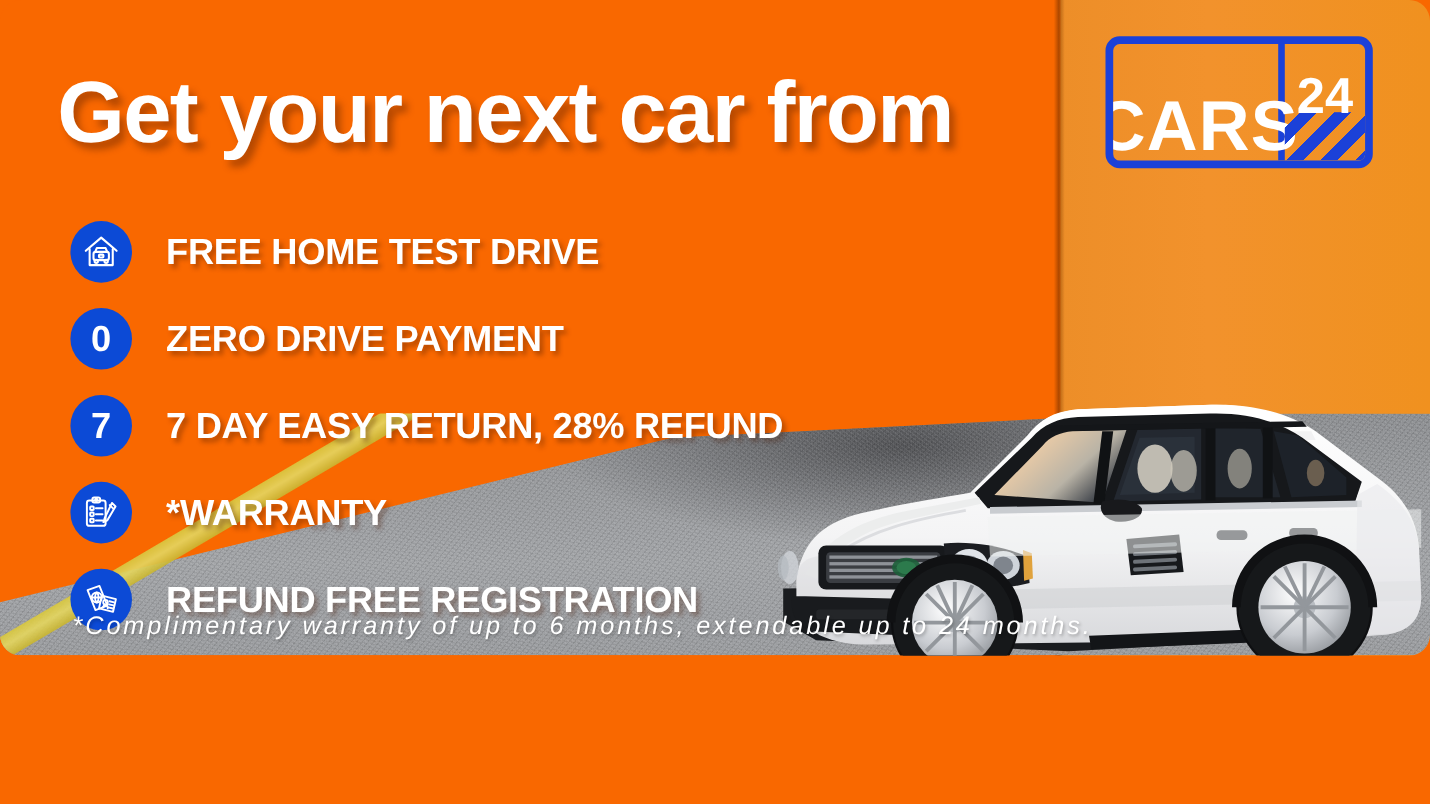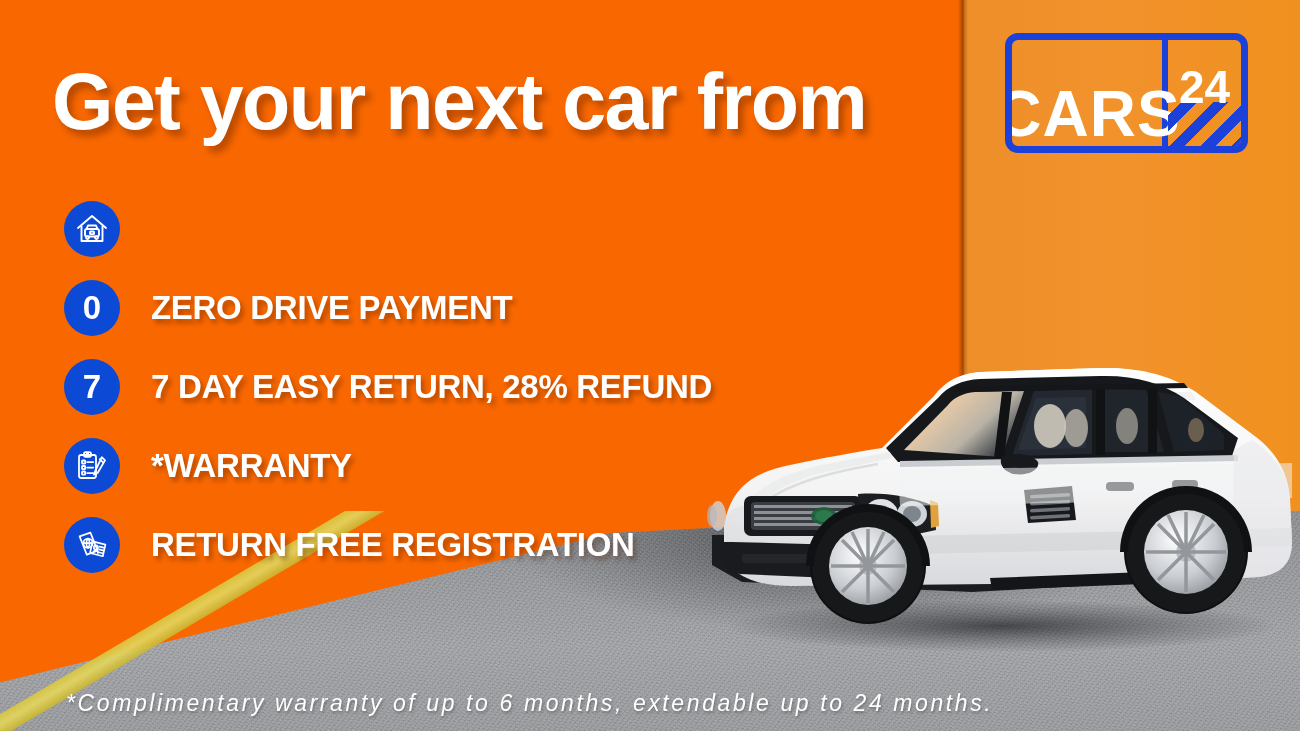--- a/index.html
+++ b/index.html
@@ -1,22 +1,23 @@
 <!DOCTYPE html>
 <html><head>
 <meta charset="utf-8">
 <style>
   * { margin:0; padding:0; box-sizing:border-box; }
   html,body { width:1300px; height:731px; overflow:hidden; background:#F96800; }
   body { font-family:"Liberation Sans", sans-serif; }
 
   .banner{
     position:relative;
-    width:1300px; height:731px;
+    width:1300px; height:596px;
     overflow:hidden;
+    border-radius:19px;
   }
 
   
   .bg-left{
     position:absolute; left:0; top:0; width:964px; height:731px;
     background:#F96800;
   }
   .bg-right{
     position:absolute; left:964px; top:0; width:336px; height:731px;
     background:linear-gradient(to right,#ED8E28 0%,#F2922C 40%,#F0911F 100%);
@@ -382,20 +383,21 @@
         <svg width="34" height="34" viewBox="0 0 34 34" fill="none" stroke="#ffffff" stroke-width="1.9" stroke-linecap="round" stroke-linejoin="round">
           <path d="M3 16 L17 4 L31 16"></path>
           <path d="M6.5 14.5 V29 H27.5 V14.5"></path>
           <rect x="10" y="17" width="14" height="7.5" rx="2" fill="none"></rect>
           <path d="M11.5 17 L13 13.5 H21 L22.5 17"></path>
           <circle cx="12.5" cy="25.6" r="1.5"></circle>
           <circle cx="21.5" cy="25.6" r="1.5"></circle>
           <rect x="15" y="19.5" width="4" height="2.6" rx=".6"></rect>
         </svg>
       </div>
+      <div class="feature-label">FREE HOME TEST DRIVE</div>
     </div>
 
     <div class="feature">
       <div class="badge">
         <span class="badge-num">0</span>
       </div>
       <div class="feature-label">ZERO DRIVE PAYMENT</div>
     </div>
 
     <div class="feature">
@@ -433,20 +435,20 @@
           <path d="M8.4 15.2 H17.6"></path>
           <path d="M13 10.6 C15.2 12.6 15.2 17.8 13 19.8 C10.8 17.8 10.8 12.6 13 10.6 Z"></path>
           <path d="M17.6 13.4 L30.4 16.6 L27.8 28.2 L15 25 Z"></path>
           <circle cx="20.9" cy="19.4" r="2.1"></circle>
           <path d="M18.4 24.2 C18.9 22.6 20 21.9 21.2 22.2 C22.4 22.5 23 23.6 22.9 25.1"></path>
           <path d="M24.6 18.6 L28.6 19.6"></path>
           <path d="M24.1 21.4 L28.1 22.4"></path>
           <path d="M23.6 24.2 L27.6 25.2"></path>
         </svg>
       </div>
-      <div class="feature-label">RETURN FREE REGISTRATION</div>
+      <div class="feature-label">REFUND FREE REGISTRATION</div>
     </div>
 
   </div>
 
   <div class="footnote">*Complimentary warranty of up to 6 months, extendable up to 24 months.</div>
 
 </div>
 
 </body></html>

